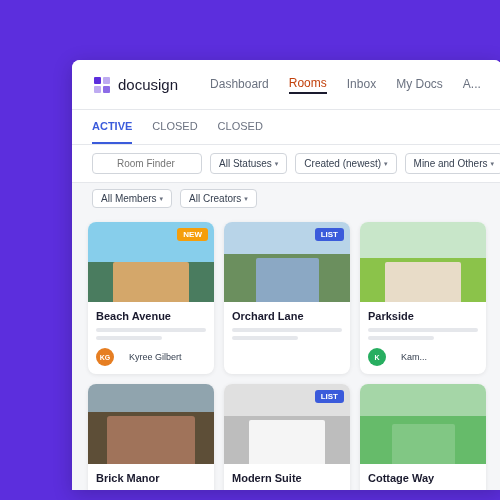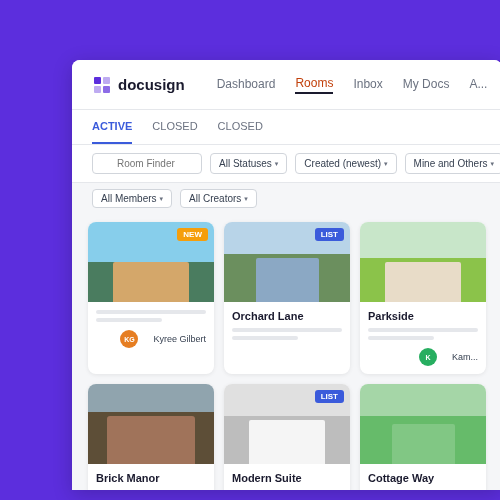--- a/index.html
+++ b/index.html
@@ -36,21 +36,21 @@
       align-items: center;
       gap: 6px;
       margin-right: 8px;
     }
     .logo-icon {
       width: 20px;
       height: 20px;
     }
     .logo-text {
       font-size: 15px;
-      font-weight: 700;
+      font-weight: 400;
       color: #1a1a2e;
     }
     .nav-items {
       display: flex;
       align-items: center;
       gap: 20px;
       flex: 1;
     }
     .nav-item {
       font-size: 12px;
@@ -203,21 +203,20 @@
       height: 4px;
       background: #e5e7eb;
       border-radius: 2px;
       margin-bottom: 4px;
     }
     .card-line.short { width: 60%; }
     .card-user {
       display: flex;
       align-items: center;
       gap: 15px;
-      justify-content: flex-end;
     }
     .avatar {
       width: 18px;
       height: 18px;
       border-radius: 50%;
       display: flex;
       align-items: center;
       justify-content: center;
       font-size: 7px;
       font-weight: 600;
@@ -377,20 +376,21 @@
     </div>
   </div>
 
   <div class="cards-grid">
 
     <div class="card">
       <div class="card-image house-beach">
         <span class="card-badge badge-new">NEW</span>
       </div>
       <div class="card-body">
+        <div class="card-title">Beach Avenue</div>
         <div class="card-lines">
           <div class="card-line"></div>
           <div class="card-line short"></div>
         </div>
         <div class="card-user">
           <div class="avatar" style="background:#e67e22">KG</div>
           <span class="user-name">Kyree Gilbert</span>
         </div>
       </div>
     </div>

